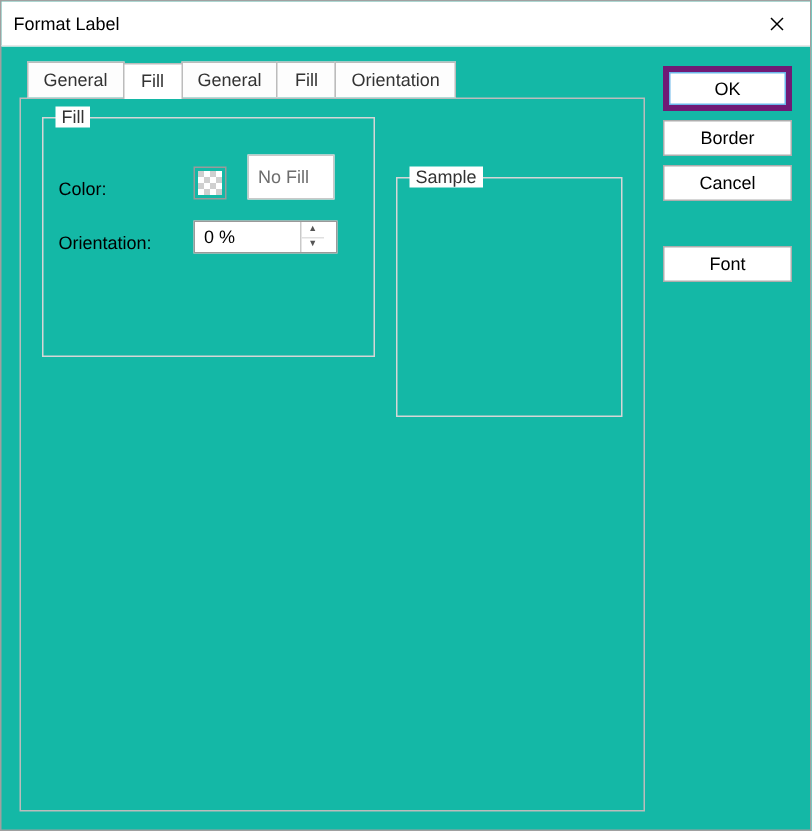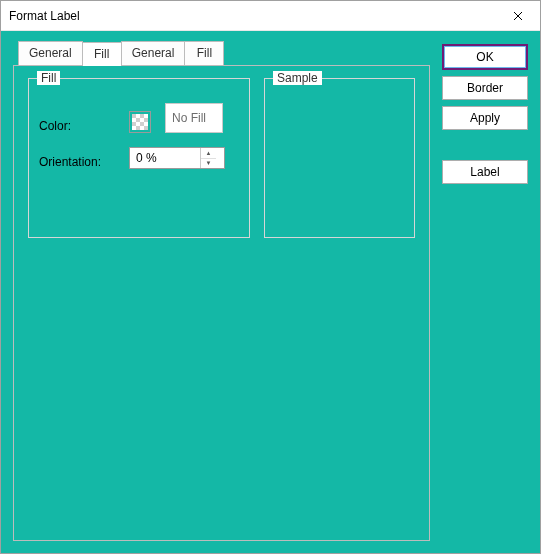--- a/index.html
+++ b/index.html
@@ -104,20 +104,21 @@
     font-size: 12px;
     color: #333;
   }
   .fillbox {
     width: 222px;
     height: 160px;
   }
   .samplebox {
     flex: 1;
     height: 160px;
+    margin-top: 40px;
   }
   .row {
     display: flex;
     align-items: flex-end;
     margin-top: 14px;
     gap: 8px;
   }
   .lbl { width: 82px; }
   .color-swatch {
     width: 22px;
@@ -172,21 +173,21 @@
   .spin + .spin { border-top: 1px solid #e0e0e0; }
   .btn {
     border: 1px solid #adadad;
     background: #fff;
     padding: 4px 0;
     text-align: center;
     cursor: default;
     font-size: 12px;
   }
   .btn.default {
-    border: 2px solid #701a75;
+    border: 4px solid #701a75;
     box-shadow: inset 0 0 0 1px #6cb7ea;
   }
   .spacer { height: 18px; }
 </style>
 </head>
 <body>
 
 <div class="window">
   <div class="titlebar">
     <span class="titlebar-title">Format Label</span>
@@ -198,20 +199,21 @@
     </div>
   </div>
 
   <div class="body">
     <div class="left">
       <div class="tabs">
         <div class="tab">General</div>
         <div class="tab active">Fill</div>
         <div class="tab">General</div>
         <div class="tab">Fill</div>
+        <div class="tab">Orientation</div>
       </div>
 
       <div class="tabpanel">
         <div class="fieldset fillbox">
           <span class="fieldset-label">Fill</span>
 
           <div class="row">
             <span class="lbl">Color:</span>
             <span class="color-swatch">
               <svg width="16" height="16" viewBox="0 0 16 16">
@@ -250,18 +252,18 @@
 
         <div class="fieldset samplebox">
           <span class="fieldset-label">Sample</span>
         </div>
       </div>
     </div>
 
     <div class="right">
       <div class="btn default">OK</div>
       <div class="btn">Border</div>
-      <div class="btn">Apply</div>
+      <div class="btn">Cancel</div>
       <div class="spacer"></div>
-      <div class="btn">Label</div>
+      <div class="btn">Font</div>
     </div>
   </div>
 </div>
 
 </body></html>

